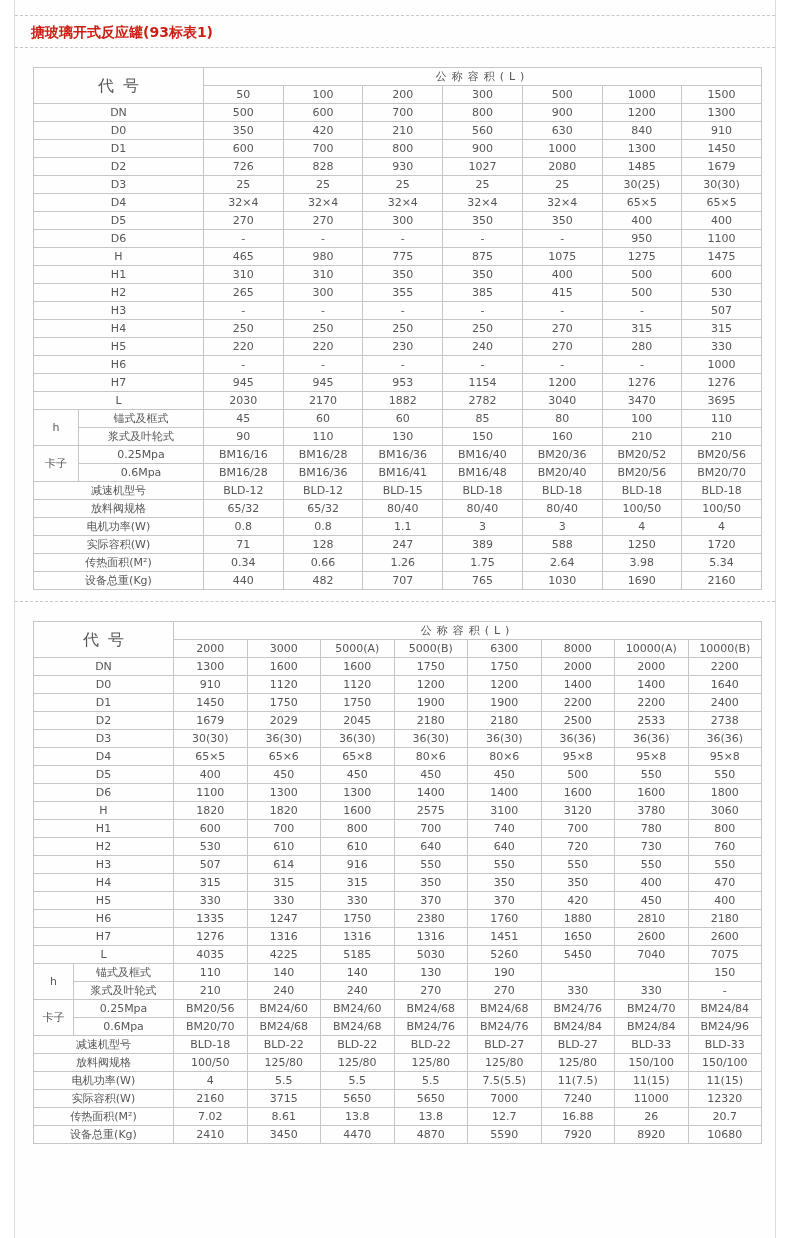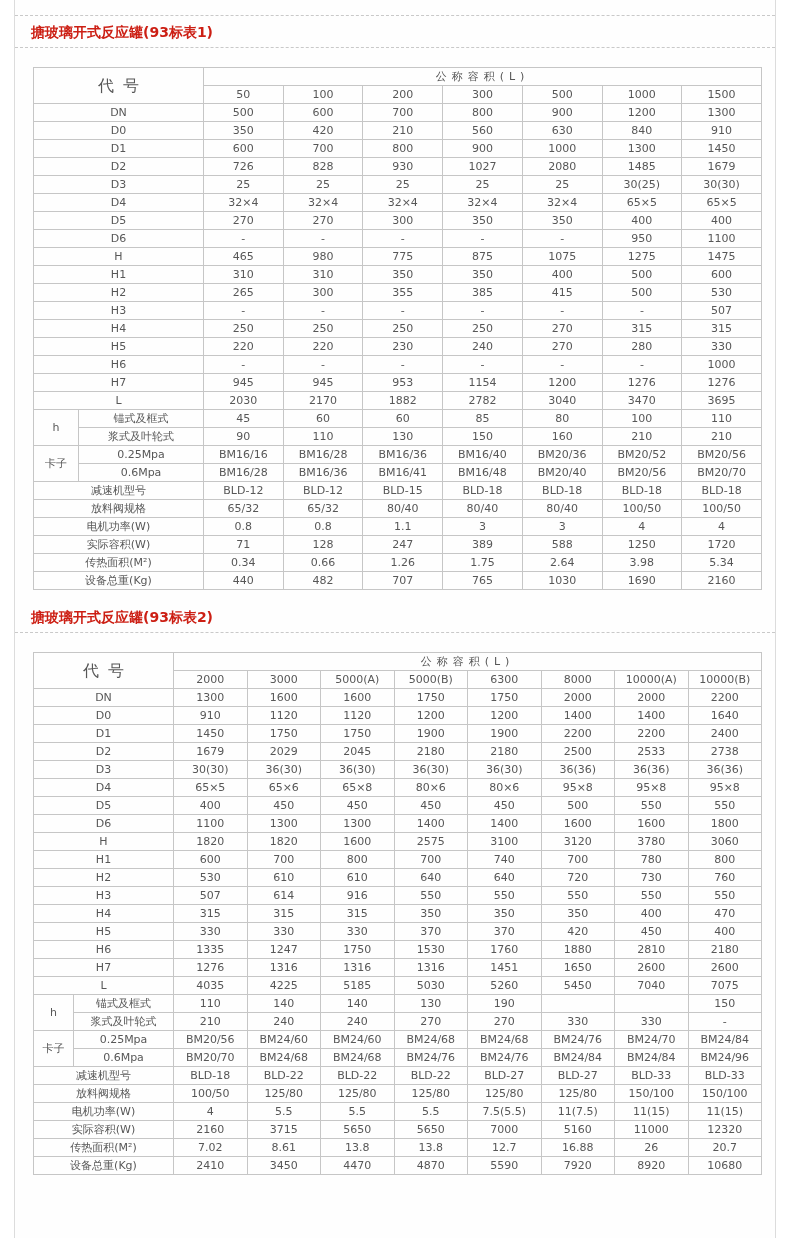--- a/index.html
+++ b/index.html
@@ -358,21 +358,20 @@
             <td class="val">707</td>
             <td class="val">765</td>
             <td class="val">1030</td>
             <td class="val">1690</td>
             <td class="val">2160</td>
           </tr>
         </tbody>
       </table>
   </div>
 
-  <div class="title">搪玻璃开式反应罐(93标表2)</div>
 
   <div class="dashed"></div>
 
   <div class="tbl-wrap">
     <table class="spec">
         <colgroup>
           <col style="width:40px">
           <col style="width:100px">
           <col>
           <col>
@@ -550,21 +549,21 @@
             <td class="val">370</td>
             <td class="val">420</td>
             <td class="val">450</td>
             <td class="val">400</td>
           </tr>
           <tr>
             <td colspan="2" class="rlabel">H6</td>
             <td class="val">1335</td>
             <td class="val">1247</td>
             <td class="val">1750</td>
-            <td class="val">1530</td>
+            <td class="val">2380</td>
             <td class="val">1760</td>
             <td class="val">1880</td>
             <td class="val">2810</td>
             <td class="val">2180</td>
           </tr>
           <tr>
             <td colspan="2" class="rlabel">H7</td>
             <td class="val">1276</td>
             <td class="val">1316</td>
             <td class="val">1316</td>
@@ -664,21 +663,21 @@
             <td class="val">11(15)</td>
             <td class="val">11(15)</td>
           </tr>
           <tr>
             <td colspan="2" class="rlabel">实际容积(W)</td>
             <td class="val">2160</td>
             <td class="val">3715</td>
             <td class="val">5650</td>
             <td class="val">5650</td>
             <td class="val">7000</td>
-            <td class="val">5160</td>
+            <td class="val">7240</td>
             <td class="val">11000</td>
             <td class="val">12320</td>
           </tr>
           <tr>
             <td colspan="2" class="rlabel">传热面积(M²)</td>
             <td class="val">7.02</td>
             <td class="val">8.61</td>
             <td class="val">13.8</td>
             <td class="val">13.8</td>
             <td class="val">12.7</td>

